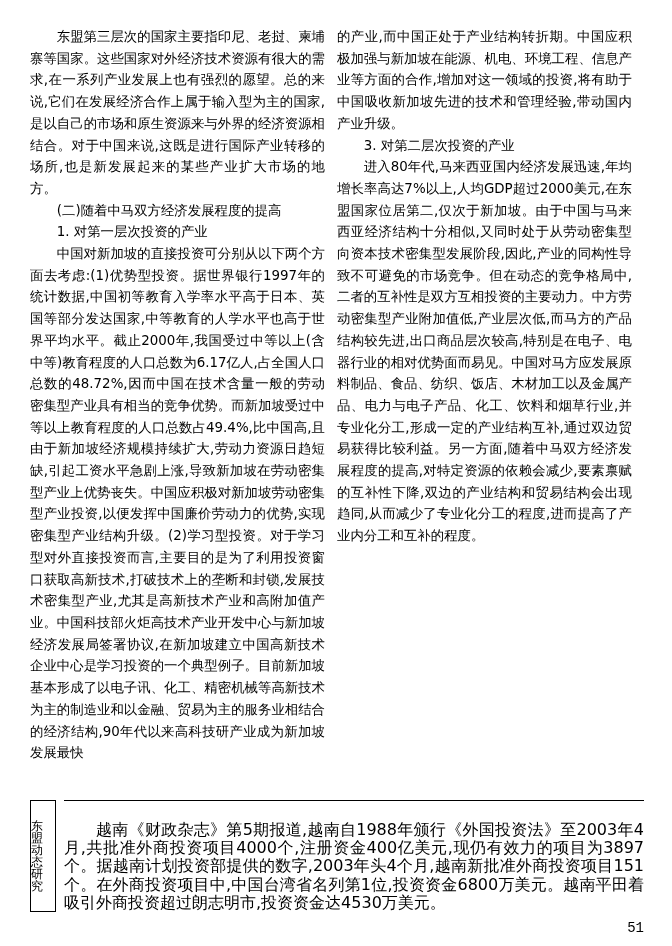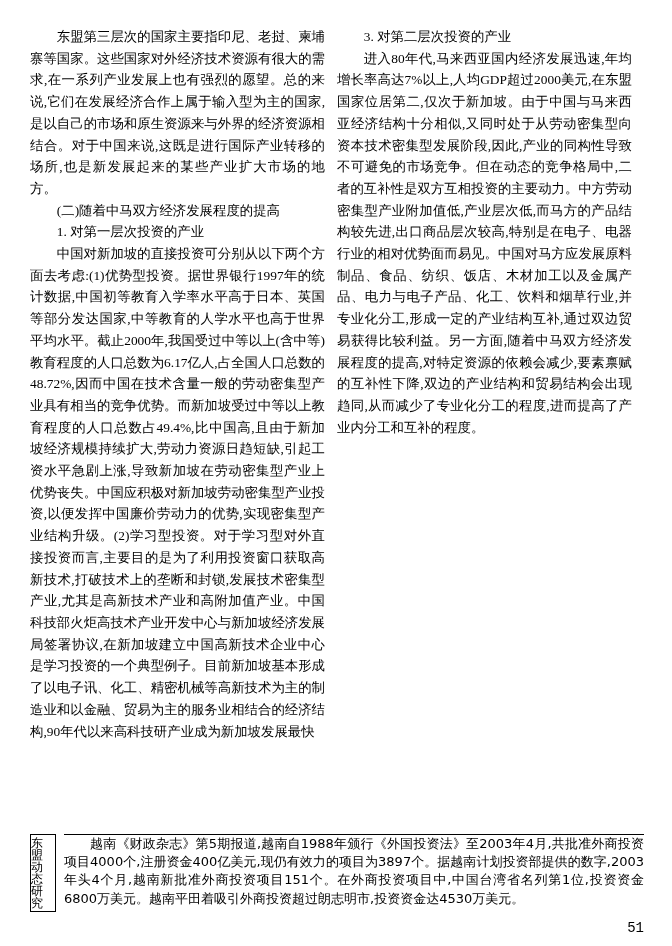--- a/index.html
+++ b/index.html
@@ -19,21 +19,20 @@
     position: relative;
     width: 672px;
     height: 946px;
     box-sizing: border-box;
     padding: 26px 28px 0 30px;
   }
   .columns {
     display: flex;
     gap: 12px;
     height: 840px;
-    font-family: Liberation Serif, serif;
   }
   .col {
     width: 295px;
     font-size: 13.4px;
     line-height: 21.7px;
     text-align: justify;
     text-justify: inter-ideograph;
   }
   .col p {
     margin: 0;
@@ -64,26 +63,26 @@
     margin-right: 8px;
     flex: 0 0 auto;
   }
   .side-label span {
     display: block;
     width: 11px;
     text-align: center;
   }
   .footnote {
     flex: 1 1 auto;
-    font-size: 13px;
+    font-size: 16px;
     line-height: 18.2px;
     text-align: justify;
     text-justify: inter-ideograph;
     border-top: 1px solid #000;
-    padding-top: 0;
+    padding-top: 20px;
   }
   .footnote p {
     margin: 0;
     text-indent: 2em;
   }
   .page-number {
     position: absolute;
     right: 28px;
     bottom: 10px;
     font-size: 14px;
@@ -96,20 +95,21 @@
 <div class="page">
 
   <div class="columns">
     <div class="col">
       <p>东盟第三层次的国家主要指印尼、老挝、柬埔寨等国家。这些国家对外经济技术资源有很大的需求,在一系列产业发展上也有强烈的愿望。总的来说,它们在发展经济合作上属于输入型为主的国家,是以自己的市场和原生资源来与外界的经济资源相结合。对于中国来说,这既是进行国际产业转移的场所,也是新发展起来的某些产业扩大市场的地方。</p>
       <p>(二)随着中马双方经济发展程度的提高</p>
       <p>1. 对第一层次投资的产业</p>
       <p>中国对新加坡的直接投资可分别从以下两个方面去考虑:(1)优势型投资。据世界银行1997年的统计数据,中国初等教育入学率水平高于日本、英国等部分发达国家,中等教育的人学水平也高于世界平均水平。截止2000年,我国受过中等以上(含中等)教育程度的人口总数为6.17亿人,占全国人口总数的48.72%,因而中国在技术含量一般的劳动密集型产业具有相当的竞争优势。而新加坡受过中等以上教育程度的人口总数占49.4%,比中国高,且由于新加坡经济规模持续扩大,劳动力资源日趋短缺,引起工资水平急剧上涨,导致新加坡在劳动密集型产业上优势丧失。中国应积极对新加坡劳动密集型产业投资,以便发挥中国廉价劳动力的优势,实现密集型产业结构升级。(2)学习型投资。对于学习型对外直接投资而言,主要目的是为了利用投资窗口获取高新技术,打破技术上的垄断和封锁,发展技术密集型产业,尤其是高新技术产业和高附加值产业。中国科技部火炬高技术产业开发中心与新加坡经济发展局签署协议,在新加坡建立中国高新技术企业中心是学习投资的一个典型例子。目前新加坡基本形成了以电子讯、化工、精密机械等高新技术为主的制造业和以金融、贸易为主的服务业相结合的经济结构,90年代以来高科技研产业成为新加坡发展最快</p>
     </div>
     <div class="col">
+      <p class="noindent">的产业,而中国正处于产业结构转折期。中国应积极加强与新加坡在能源、机电、环境工程、信息产业等方面的合作,增加对这一领域的投资,将有助于中国吸收新加坡先进的技术和管理经验,带动国内产业升级。</p>
       <p>3. 对第二层次投资的产业</p>
       <p>进入80年代,马来西亚国内经济发展迅速,年均增长率高达7%以上,人均GDP超过2000美元,在东盟国家位居第二,仅次于新加坡。由于中国与马来西亚经济结构十分相似,又同时处于从劳动密集型向资本技术密集型发展阶段,因此,产业的同构性导致不可避免的市场竞争。但在动态的竞争格局中,二者的互补性是双方互相投资的主要动力。中方劳动密集型产业附加值低,产业层次低,而马方的产品结构较先进,出口商品层次较高,特别是在电子、电器行业的相对优势面而易见。中国对马方应发展原料制品、食品、纺织、饭店、木材加工以及金属产品、电力与电子产品、化工、饮料和烟草行业,并专业化分工,形成一定的产业结构互补,通过双边贸易获得比较利益。另一方面,随着中马双方经济发展程度的提高,对特定资源的依赖会减少,要素禀赋的互补性下降,双边的产业结构和贸易结构会出现趋同,从而减少了专业化分工的程度,进而提高了产业内分工和互补的程度。</p>
     </div>
   </div>
 
   <div class="footnote-wrap">
     <div class="side-label">
       <span>东盟动态研究</span>
     </div>
     <div class="footnote">

